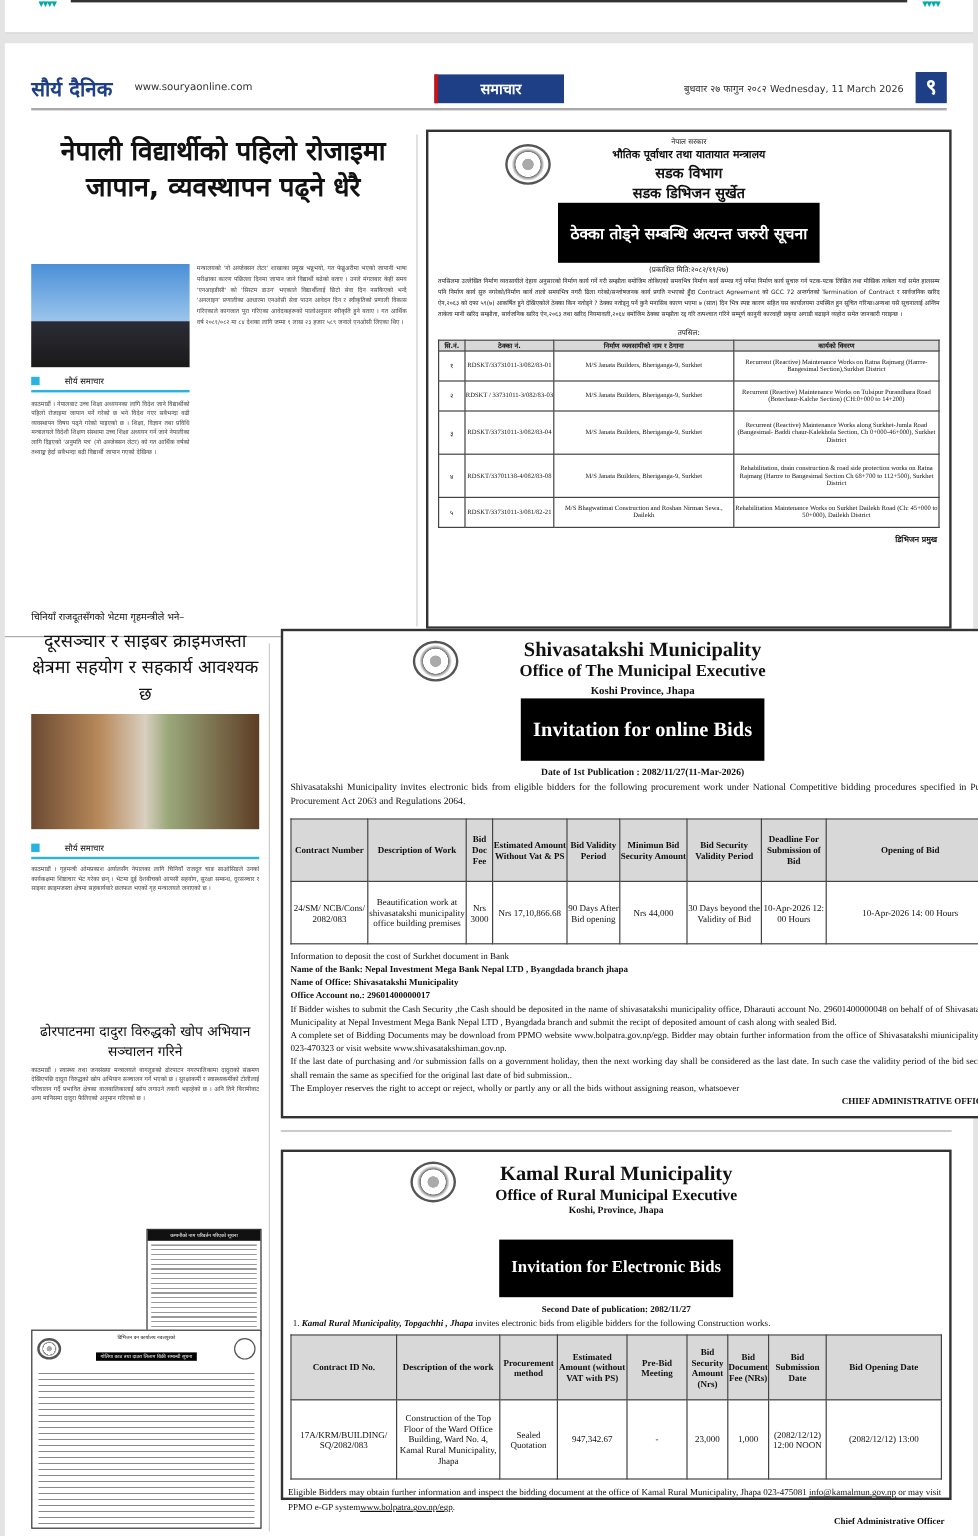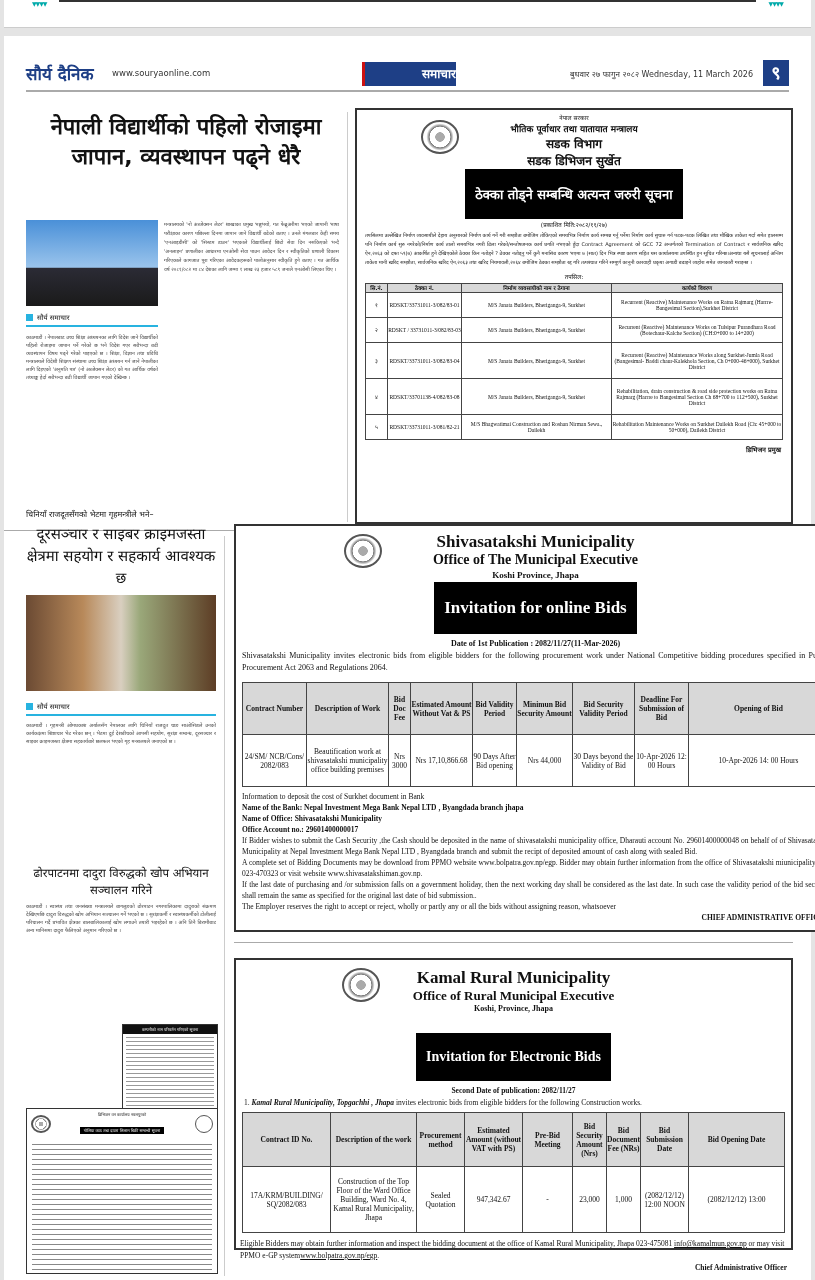--- a/index.html
+++ b/index.html
@@ -4,29 +4,29 @@
 <style>
 *{box-sizing:border-box;margin:0;padding:0}
 body{width:815px;height:1280px;background:#e4e4e4;font-family:"DejaVu Serif",serif;color:#111;overflow:hidden;position:relative}
 .prev-page{position:absolute;left:4px;top:0;width:807px;height:28px;background:#fff;border-bottom:1px solid #ccc}
 .prev-page .rule{position:absolute;left:55px;right:55px;top:0;height:2px;background:#333}
 .marks{position:absolute;top:0;font-size:6px;letter-spacing:-1px}
 .page{position:absolute;left:4px;top:36px;width:807px;height:1244px;background:#fff}
 .masthead{position:absolute;left:22px;top:20px;right:22px;height:36px;border-bottom:2px solid #aaa}
 .logo{position:absolute;left:0;top:6px;font-family:"DejaVu Sans",sans-serif;font-weight:bold;font-size:17px;color:#1e3f86}
 .site{position:absolute;left:86px;top:12px;font-family:"DejaVu Sans",sans-serif;font-size:8.5px;color:#333}
-.section-tag{position:absolute;left:336px;top:6px;width:94px;height:24px;background:#1e3f86;border-left:3px solid #c11;color:#fff;text-align:right;font-family:"DejaVu Sans",sans-serif;font-weight:bold;font-size:12px;line-height:24px}
+.section-tag{position:absolute;left:336px;top:6px;width:108px;height:24px;background:#1e3f86;border-left:3px solid #c11;color:#fff;text-align:center;font-family:"DejaVu Sans",sans-serif;font-weight:bold;font-size:12px;line-height:24px}
 .dateline{position:absolute;right:36px;top:12px;font-family:"DejaVu Sans",sans-serif;font-size:8px;color:#333}
 .pageno{position:absolute;right:0;top:4px;width:26px;height:26px;background:#1e3f86;color:#fff;font-family:"DejaVu Sans",sans-serif;font-weight:bold;font-size:18px;text-align:center;line-height:26px}
 .story{position:absolute}
 .headline{font-family:"DejaVu Sans",sans-serif;font-weight:bold;text-align:center;color:#111}
 .kicker{font-family:"DejaVu Sans",sans-serif;font-size:8px;text-align:left}
 .photo{background:linear-gradient(180deg,#4a90d8,#9ac4ec 55%,#2b2b35 56%,#1a1a1a);position:relative}
 .photo2{background:linear-gradient(90deg,#6b4a33,#b8895a 30%,#d9cfc0 50%,#9aa87a 60%,#5d3d25)}
-.byline{font-family:"DejaVu Sans",sans-serif;font-size:7px;border-bottom:2px solid #28b3e0;padding:3px 0 3px 0;display:flex;align-items:center;gap:4px}
+.byline{font-family:"DejaVu Sans",sans-serif;font-size:7px;border-bottom:2px solid #28b3e0;padding:3px 0 3px 0;display:flex;align-items:center;gap:21px}
 .byline .sq{width:7px;height:7px;background:#28b3e0;display:inline-block}
 .bodytext{font-family:"DejaVu Sans",sans-serif;font-size:5px;line-height:8px;color:#444;text-align:justify}
 .col-rule{position:absolute;width:1px;background:#ccc}
 .notice{position:absolute;border:2px solid #333;background:#fff}
 .emblem{position:absolute;width:38px;height:34px;border-radius:50%;border:2px solid #555;background:radial-gradient(circle,#aaa 20%,#fff 22%,#fff 45%,#777 47%,#fff 60%)}
 .c{text-align:center}
 .blk{display:inline-block;background:#000;color:#fff;padding:16px 10px}
 table{border-collapse:collapse;width:100%}
 td,th{border:1px solid #444;text-align:center;vertical-align:middle}
 th{background:#d8d8d8}
@@ -129,21 +129,21 @@
 
   <div class="story" style="left:22px;top:472px;width:190px">
     <div class="kicker">चिनियाँ राजदूतसँगको भेटमा गृहमन्त्रीले भने–</div>
     <div class="headline" style="font-size:15px;line-height:22px;margin-top:4px;font-weight:normal">दूरसञ्चार र साइबर क्राइमजस्ता क्षेत्रमा सहयोग र सहकार्य आवश्यक छ</div>
     <div class="photo2" style="height:96px;margin-top:6px"></div>
     <div class="byline" style="margin-top:8px">
         <span class="sq"></span>
         <span>सौर्य समाचार</span>
       </div>
     <div class="bodytext" style="margin-top:5px;height:128px;overflow:hidden">काठमाडौं । गृहमन्त्री ओमप्रकाश अर्यालसँग नेपालका लागि चिनियाँ राजदूत चाङ साओसिङले उनको कार्यकक्षमा शिष्टाचार भेट गरेका छन् । भेटमा दुई देशबीचको आपसी सहयोग, सुरक्षा सम्बन्ध, दूरसञ्चार र साइबर क्राइमजस्ता क्षेत्रमा सहकार्यबारे छलफल भएको गृह मन्त्रालयले जनाएको छ ।</div>
-    <div class="headline" style="font-size:11.5px;line-height:17px;font-weight:normal;margin-top:16px">ढोरपाटनमा दादुरा विरुद्धको खोप अभियान सञ्चालन गरिने</div>
+    <div class="headline" style="font-size:11.5px;line-height:17px;font-weight:normal;margin-top:2px">ढोरपाटनमा दादुरा विरुद्धको खोप अभियान सञ्चालन गरिने</div>
     <div class="bodytext" style="margin-top:3px;height:170px;overflow:hidden">काठमाडौं । स्वास्थ्य तथा जनसंख्या मन्त्रालयले बागलुङको ढोरपाटन नगरपालिकामा दादुराको संक्रमण देखिएपछि दादुरा विरुद्धको खोप अभियान सञ्चालन गर्ने भएको छ । सुरक्षाकर्मी र स्वास्थ्यकर्मीको टोलीलाई परिचालन गर्दै प्रभावित क्षेत्रका बालबालिकालाई खोप लगाउने तयारी भइरहेको छ । अनि तिनै बिरामीबाट अन्य मानिसमा दादुरा फैलिएको अनुमान गरिएको छ ।</div>
   </div>
   <div class="col-rule" style="left:220px;top:500px;height:740px"></div>
 
   <div class="small-box" style="left:118px;top:988px;width:96px;height:90px">
     <div style="background:#111;color:#fff;font-family:'DejaVu Sans',sans-serif;font-size:4px;padding:2px;text-align:center">कम्पनीको नाम परिवर्तन गरिएको सूचना</div>
     <div style="margin:3px;height:70px;background:repeating-linear-gradient(180deg,#999 0 1px,#fff 1px 4px)"></div>
   </div>
 
   <div class="small-box" style="left:22px;top:1072px;width:192px;height:166px">

